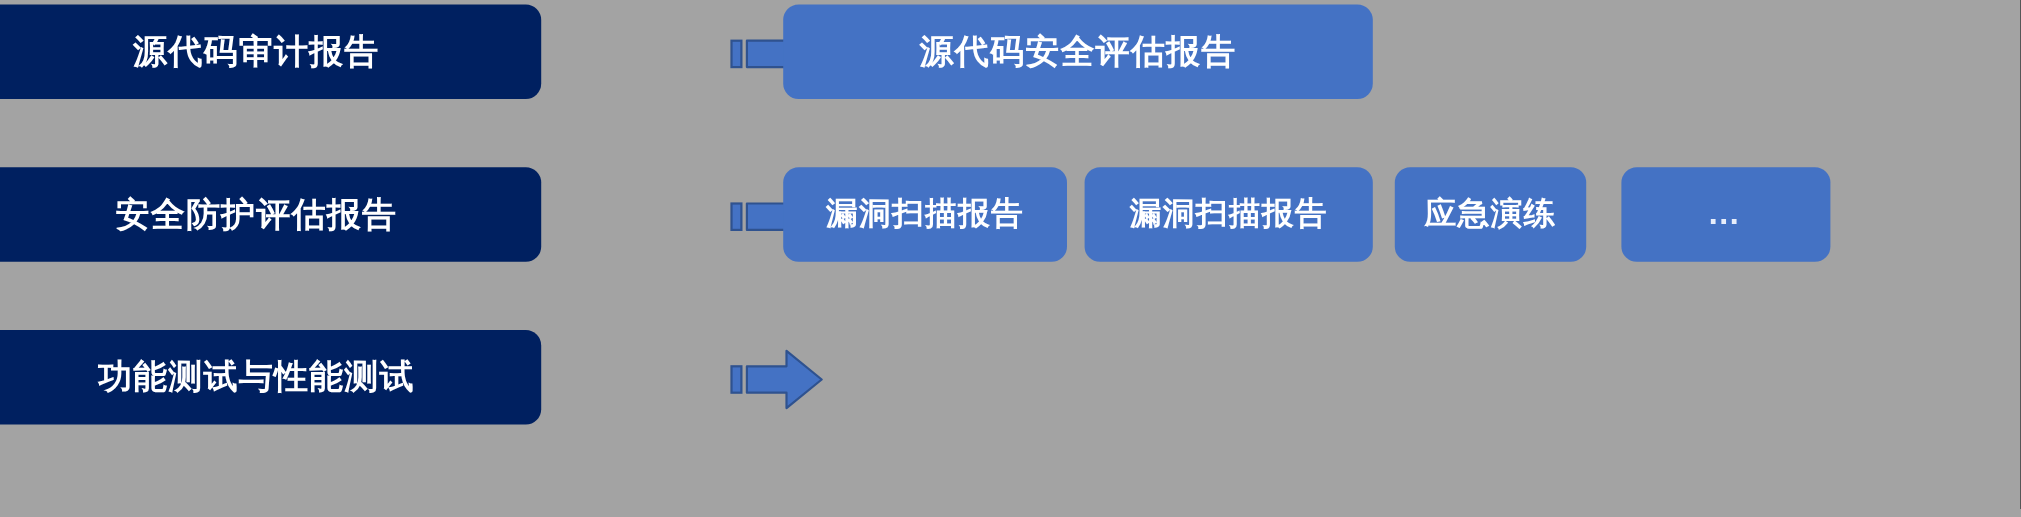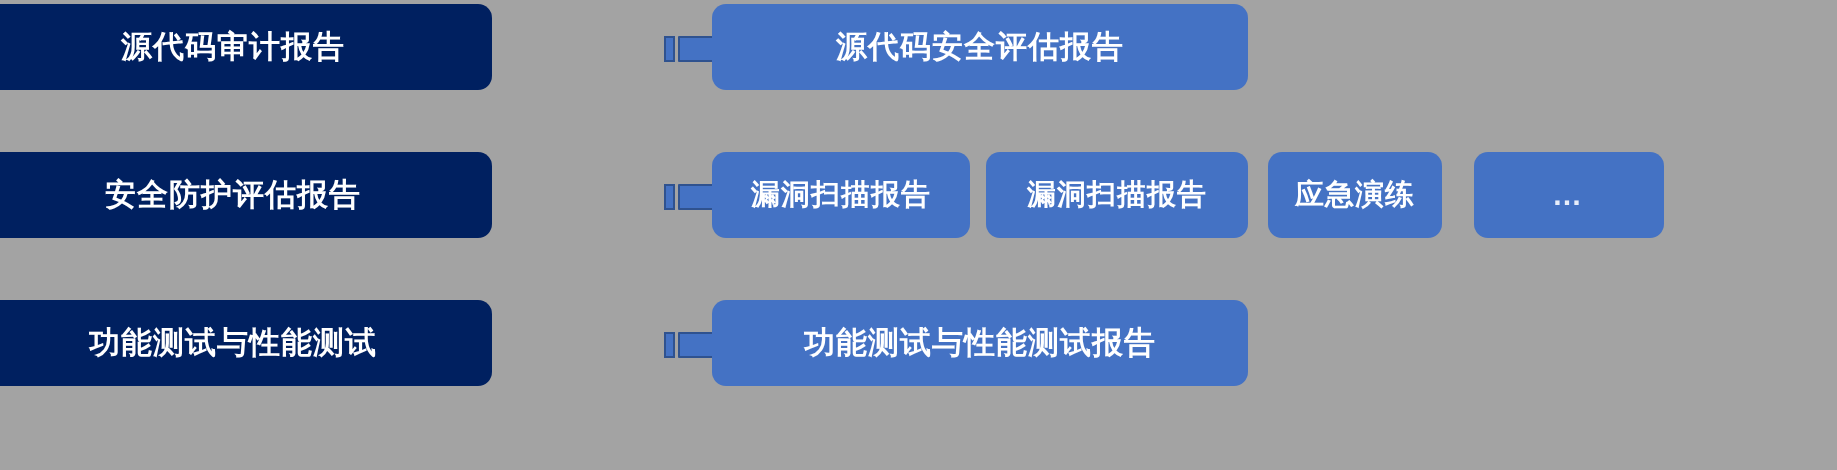--- a/index.html
+++ b/index.html
@@ -120,16 +120,15 @@
   <div class="row" id="row-2">
     <div class="box source">功能测试与性能测试</div>
 
     <div class="arrow-wrap">
       <svg width="86" height="58" viewBox="0 0 86 58" aria-hidden="true">
         <rect x="2" y="17" width="9" height="24" fill="#4472C4" stroke="#2F528F" stroke-width="2"></rect>
         <path d="M16 17 H52 V3 L84 29 L52 55 V41 H16 Z" fill="#4472C4" stroke="#2F528F" stroke-width="2" stroke-linejoin="round"></path>
       </svg>
     </div>
 
-    <div class="box output wide">功能测试与性能测试报告</div>
   </div>
 
 </div>
 
 </body></html>

